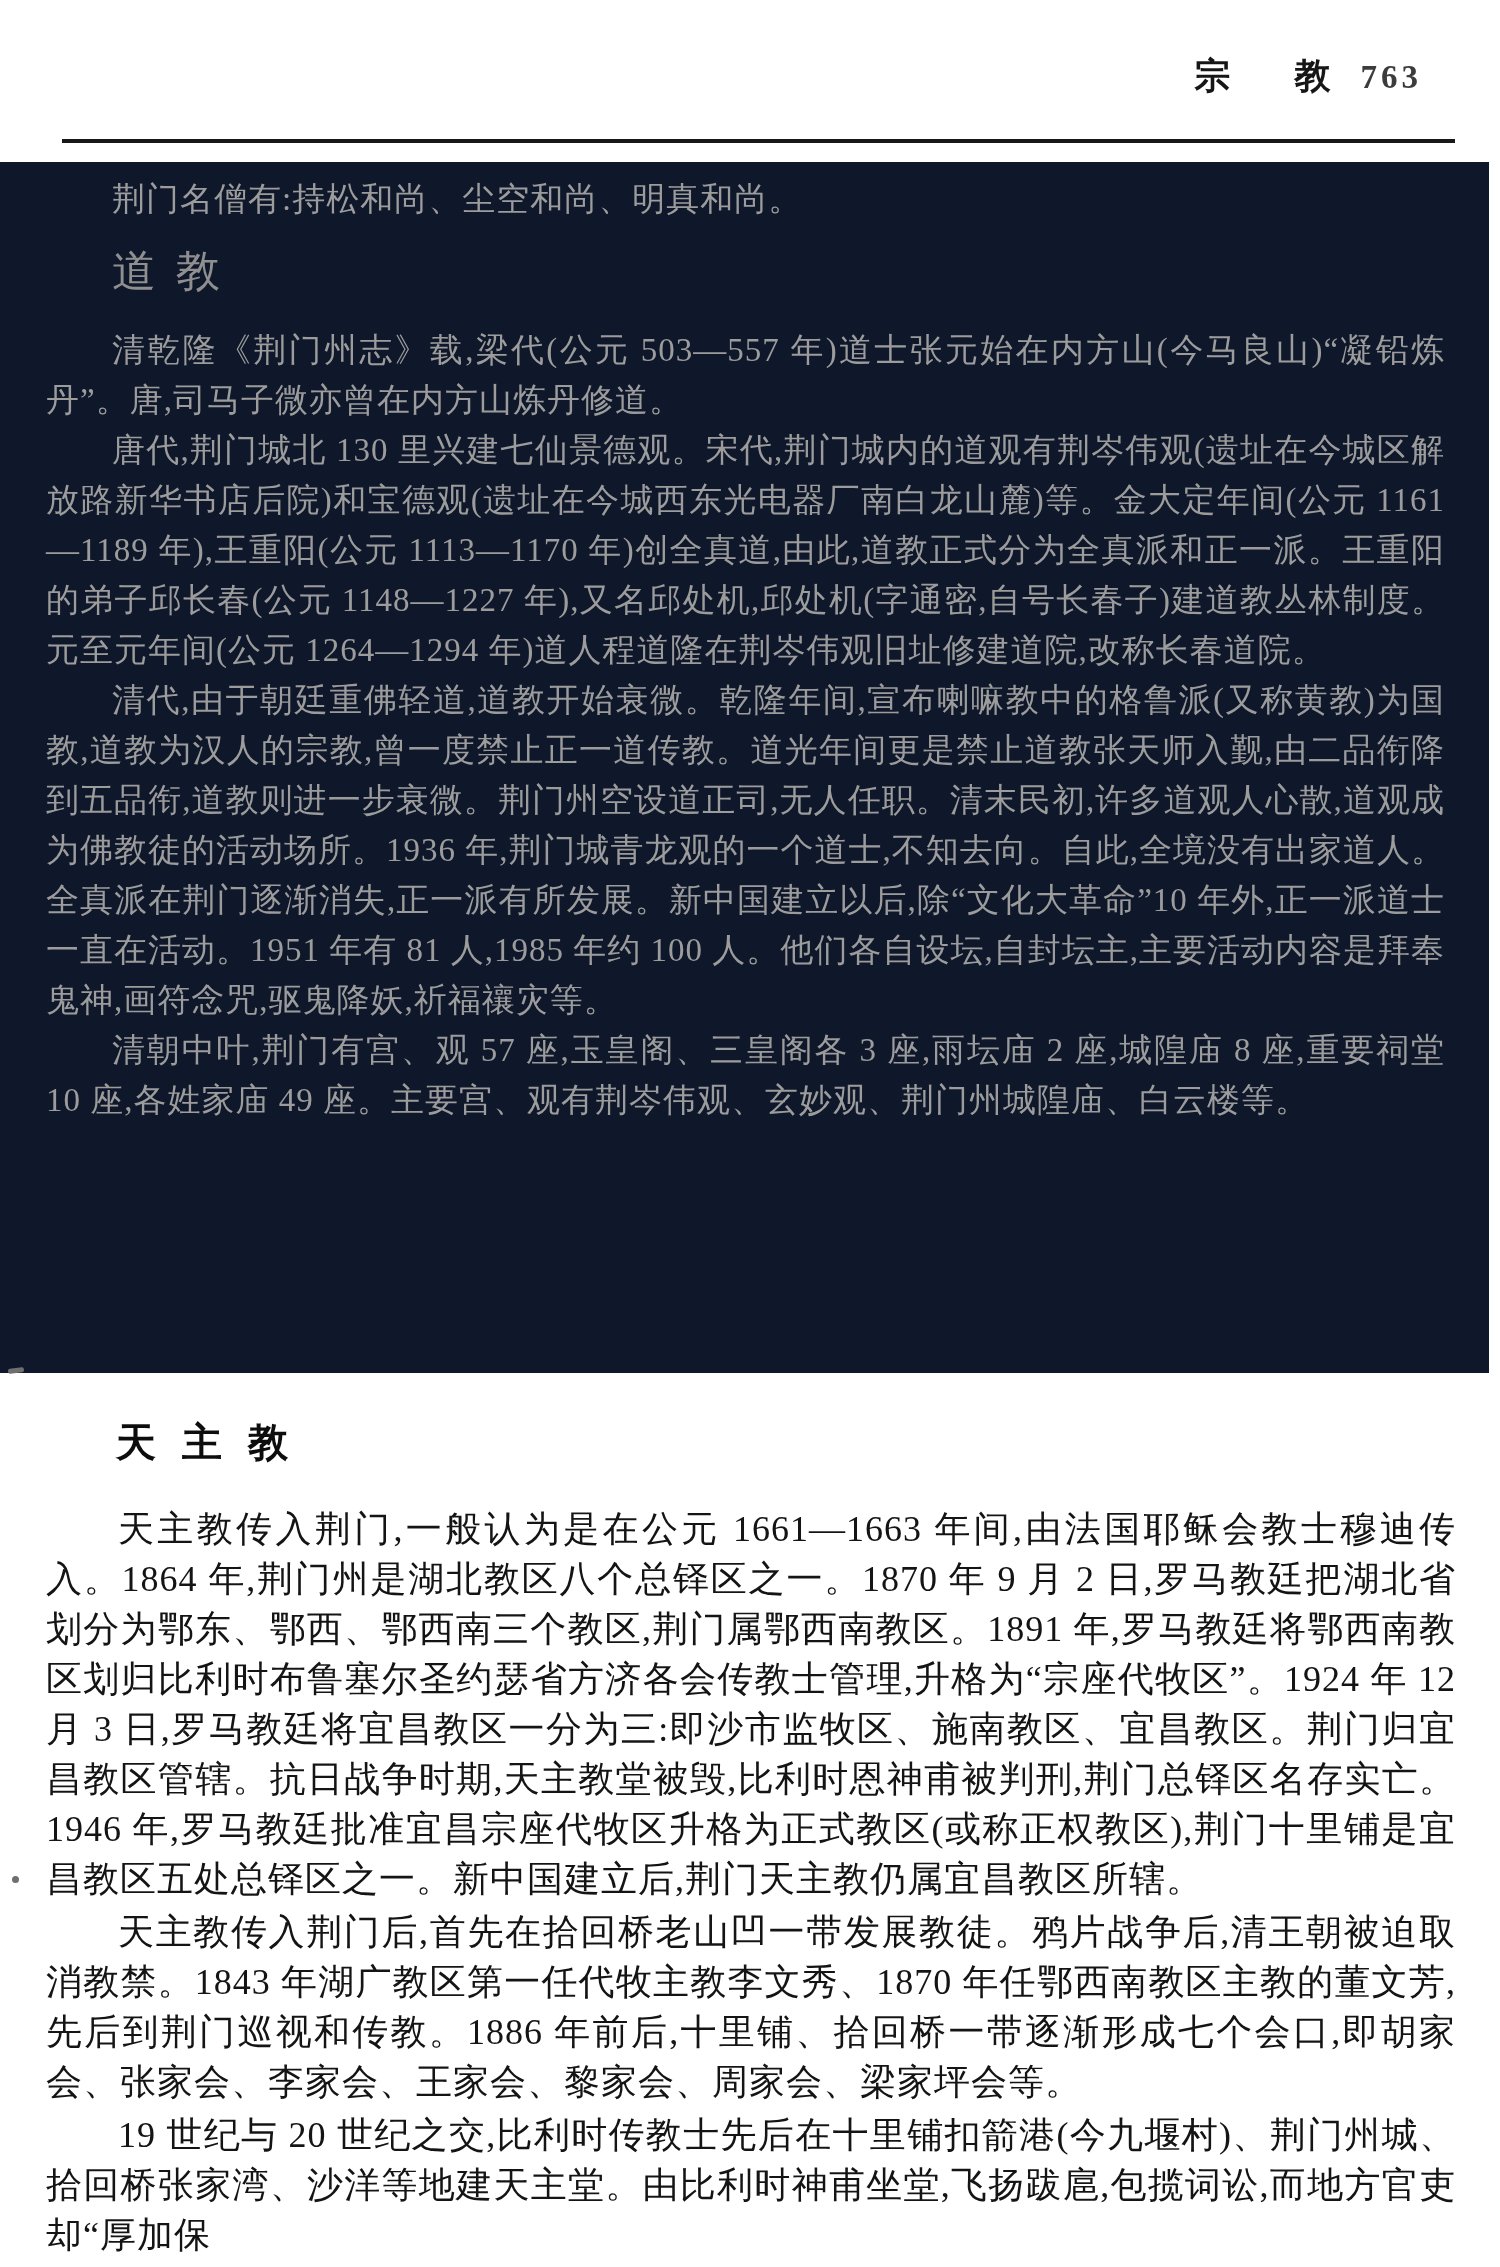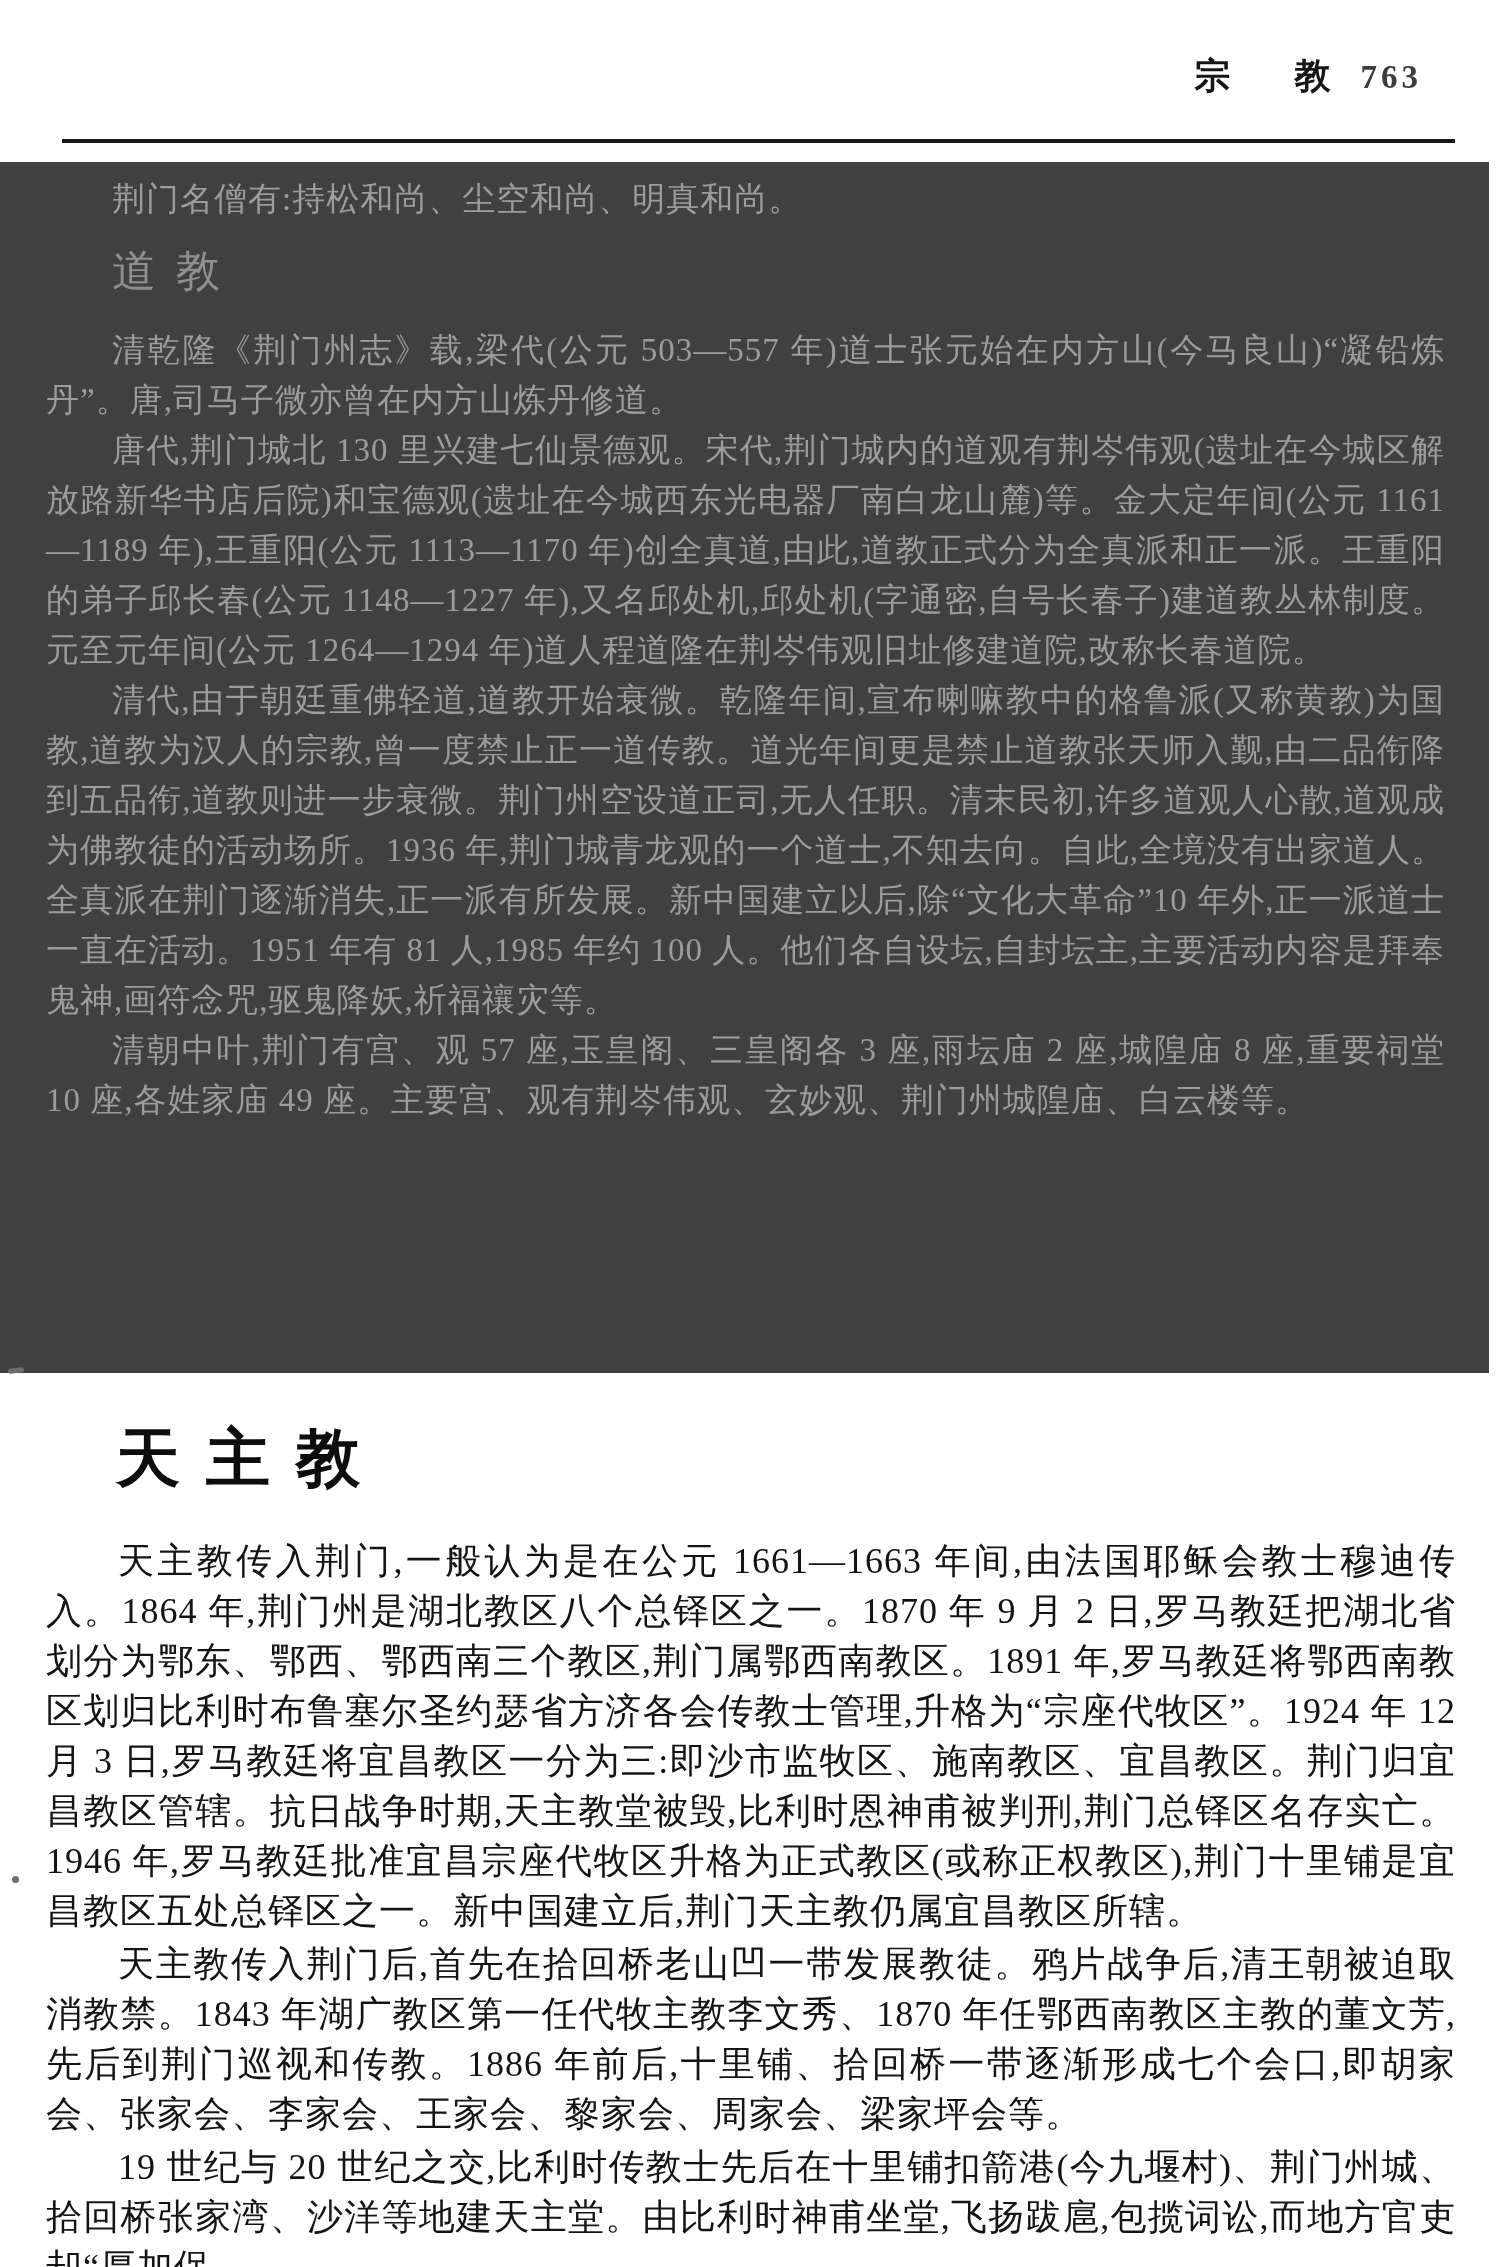--- a/index.html
+++ b/index.html
@@ -25,21 +25,21 @@
   .header-rule {
     position: absolute;
     top: 139px; left: 62px; width: 1393px; height: 4px;
     background: #181818;
   }
 
   
   .scan-gray {
     position: absolute;
     top: 162px; left: 0; width: 1489px; height: 1211px;
-    background: #404040;
+    background: #0f172a;
     color: #9c9c9c;
     padding: 12px 44px 0 46px;
     overflow: hidden;
   }
   .scan-gray p {
     font-size: 33px;
     line-height: 50px;
     text-align: justify;
     text-indent: 2em;
     letter-spacing: 1px;
@@ -53,21 +53,21 @@
   }
 
   
   .section-white {
     position: absolute;
     top: 1373px; left: 46px; width: 1410px;
     color: #141414;
   }
   .heading-catholicism {
     margin: 42px 0 34px 70px;
-    font-size: 64px;
+    font-size: 40px;
     font-weight: bold;
     letter-spacing: 26px;
     color: #0d0d0d;
   }
   .section-white p {
     font-size: 36px;
     line-height: 50px;
     text-align: justify;
     text-indent: 2em;
     letter-spacing: 1px;

